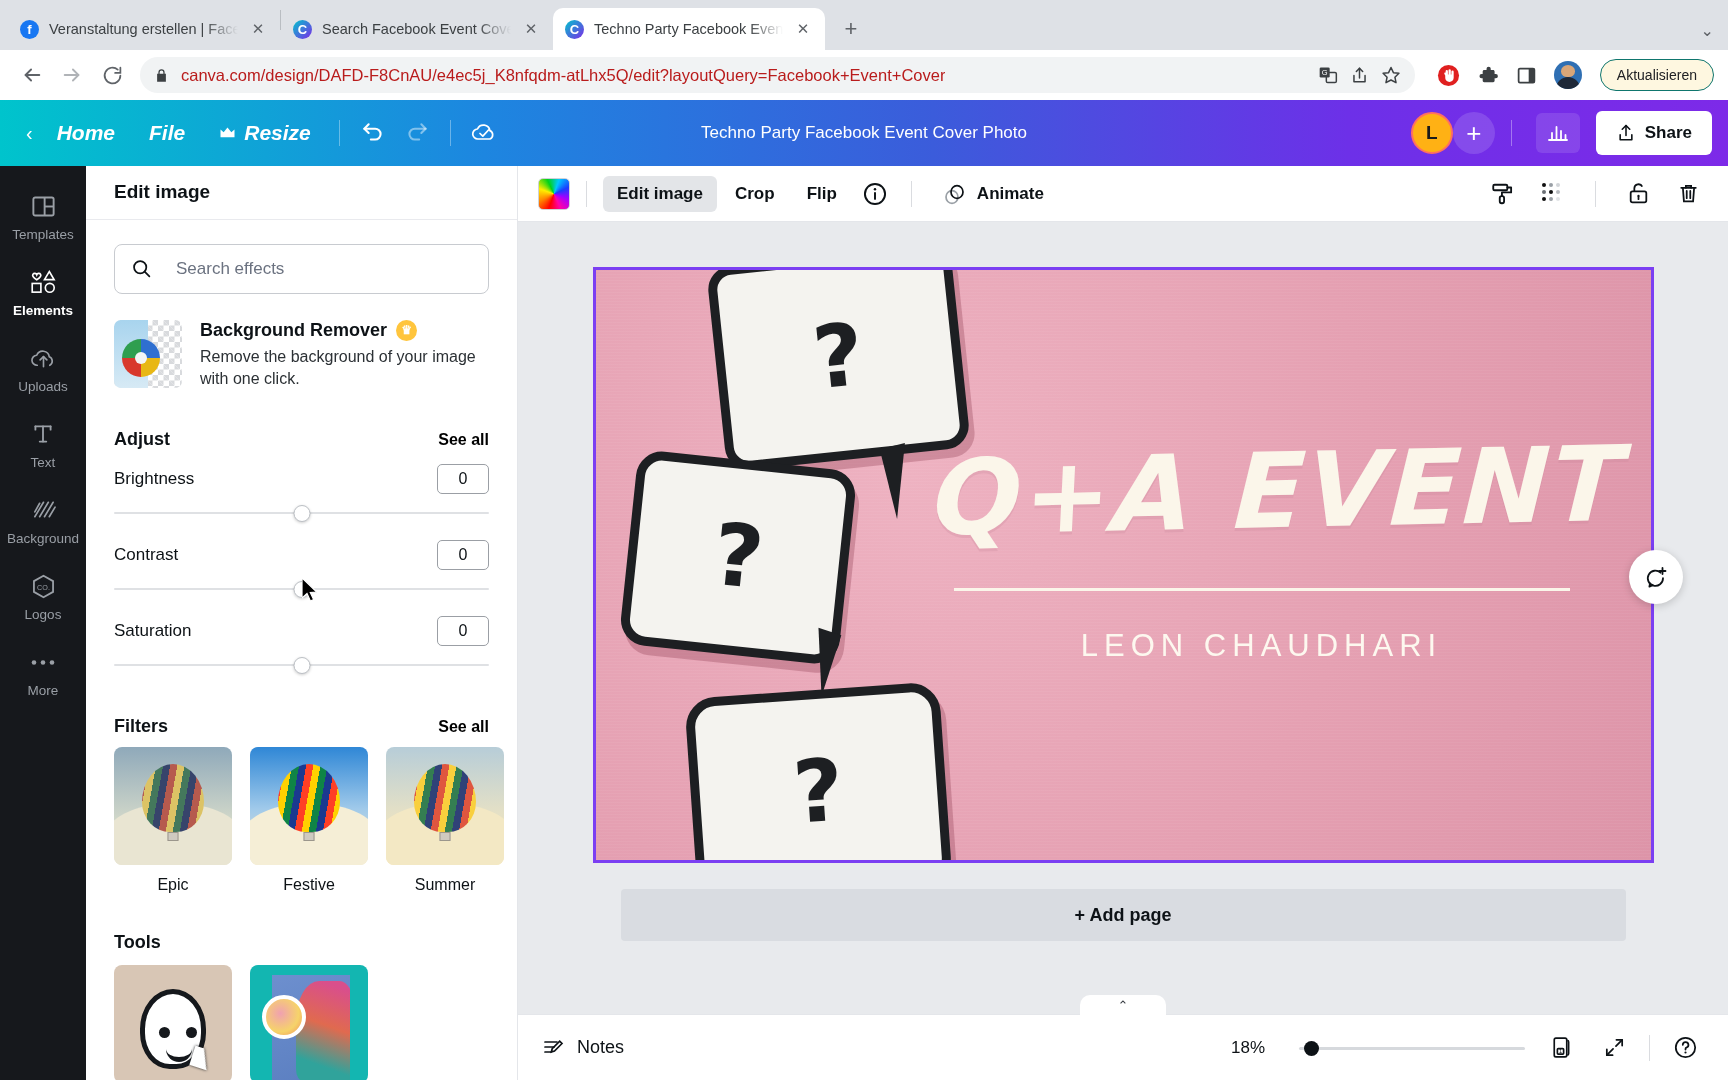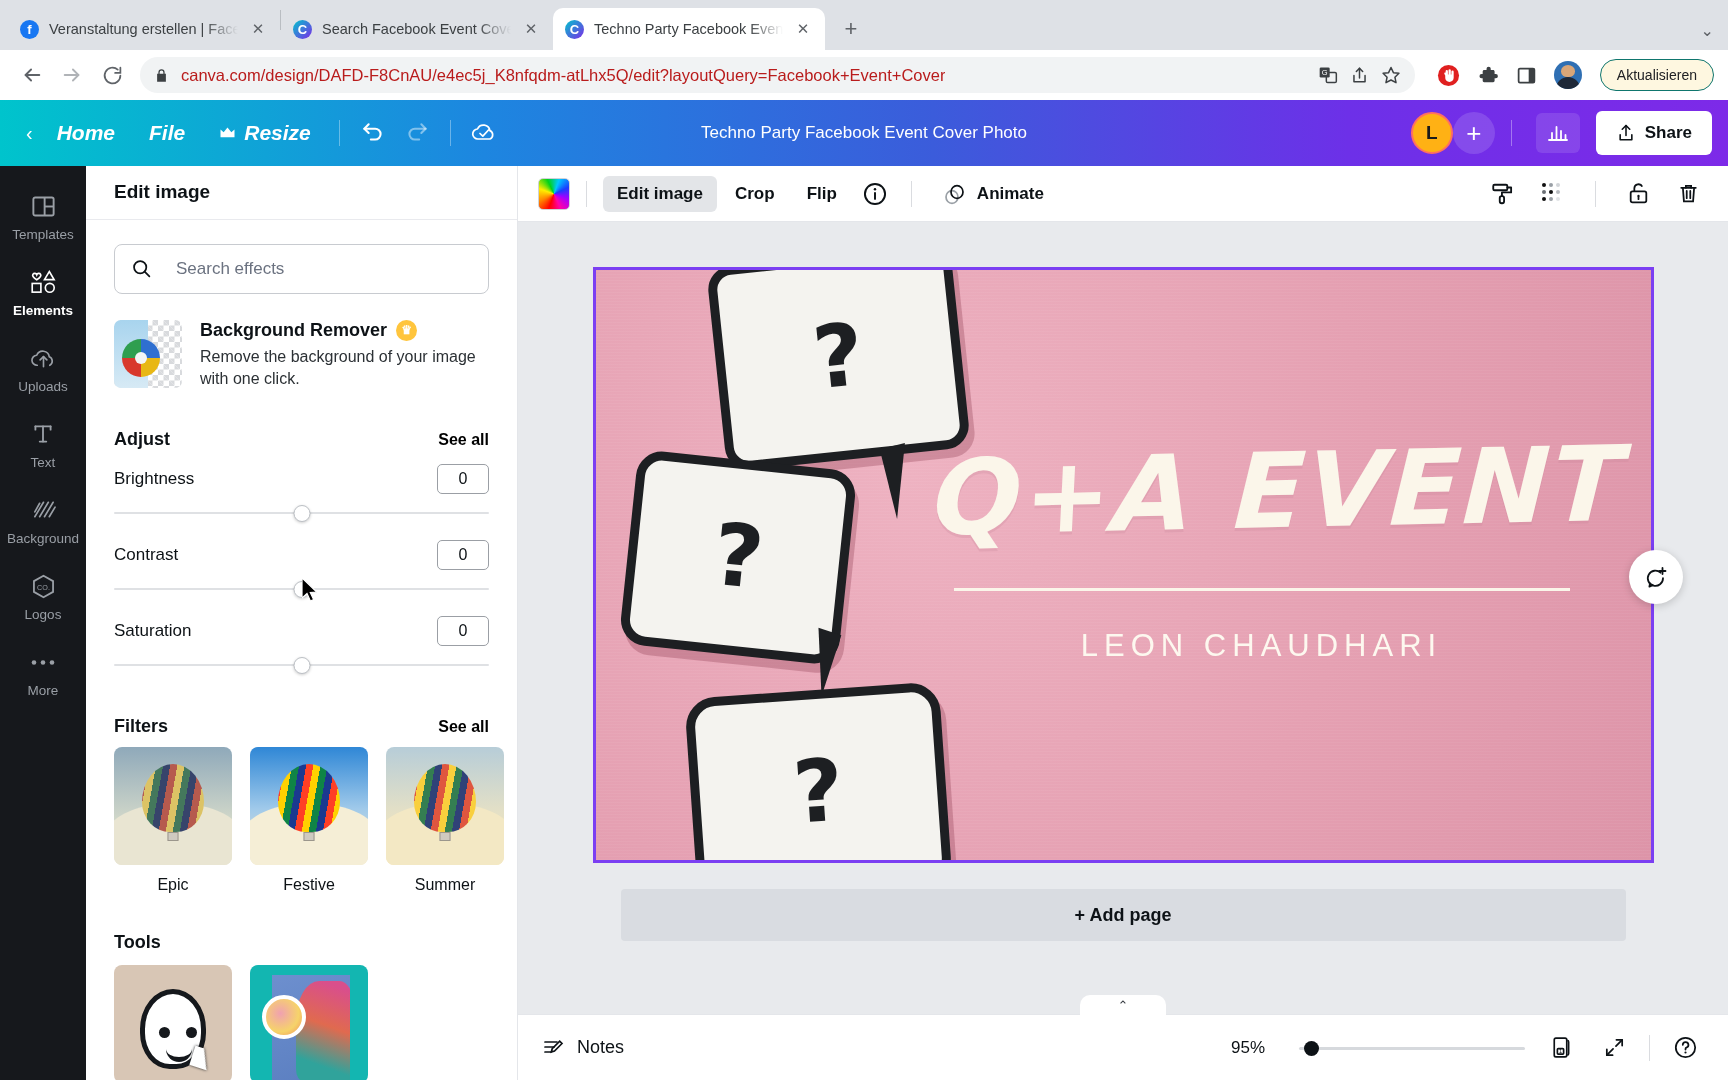--- a/index.html
+++ b/index.html
@@ -1060,21 +1060,21 @@
               <line x1="3" y1="6" x2="15" y2="6"></line>
               <line x1="3" y1="11" x2="12" y2="11"></line>
               <line x1="3" y1="16" x2="9" y2="16"></line>
               <path d="M20 7.5l-7.5 7.5-3.2.9.9-3.2L17.7 5.2z"></path>
             </svg>
         </span>
         <span>Notes</span>
       </div>
 
       <div class="bb-right">
-        <span class="zoom-pct">95%</span>
+        <span class="zoom-pct">18%</span>
         <span class="zoom-slider">
           <span class="zoom-track"></span>
           <span class="zoom-knob"></span>
         </span>
         <span class="bb-ico">
           <svg width="25" height="25" viewBox="0 0 24 24" fill="none" stroke="#0d1216" stroke-width="1.6">
               <rect x="6" y="3" width="12" height="18" rx="1.6"></rect>
               <path d="M18.5 5.2a1.6 1.6 0 0 1 1.3 1.6v11a1.6 1.6 0 0 1-1.3 1.6"></path>
               <rect x="9" y="13" width="6" height="5.4" rx="0.8"></rect>
               <text x="12" y="17.5" font-size="5.3" fill="#0d1216" stroke="none" text-anchor="middle" font-family="sans-serif">1</text>

